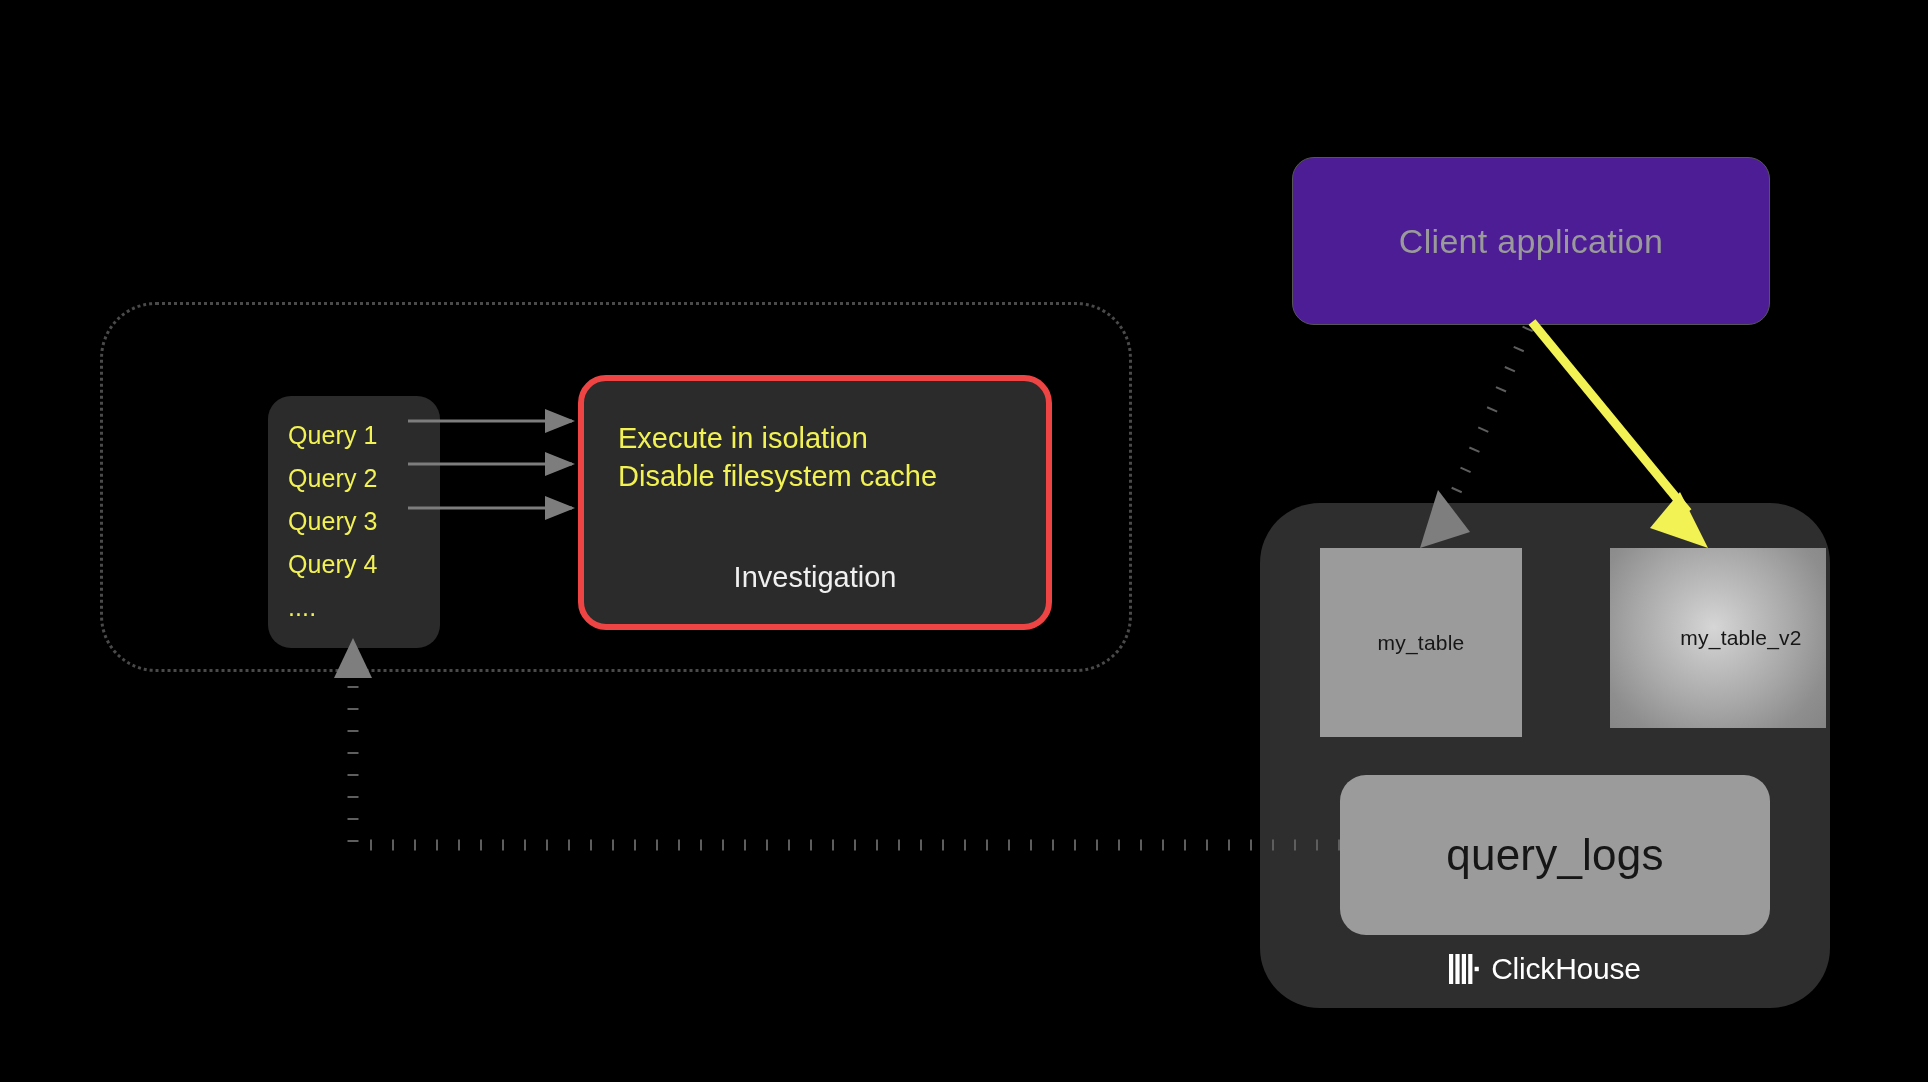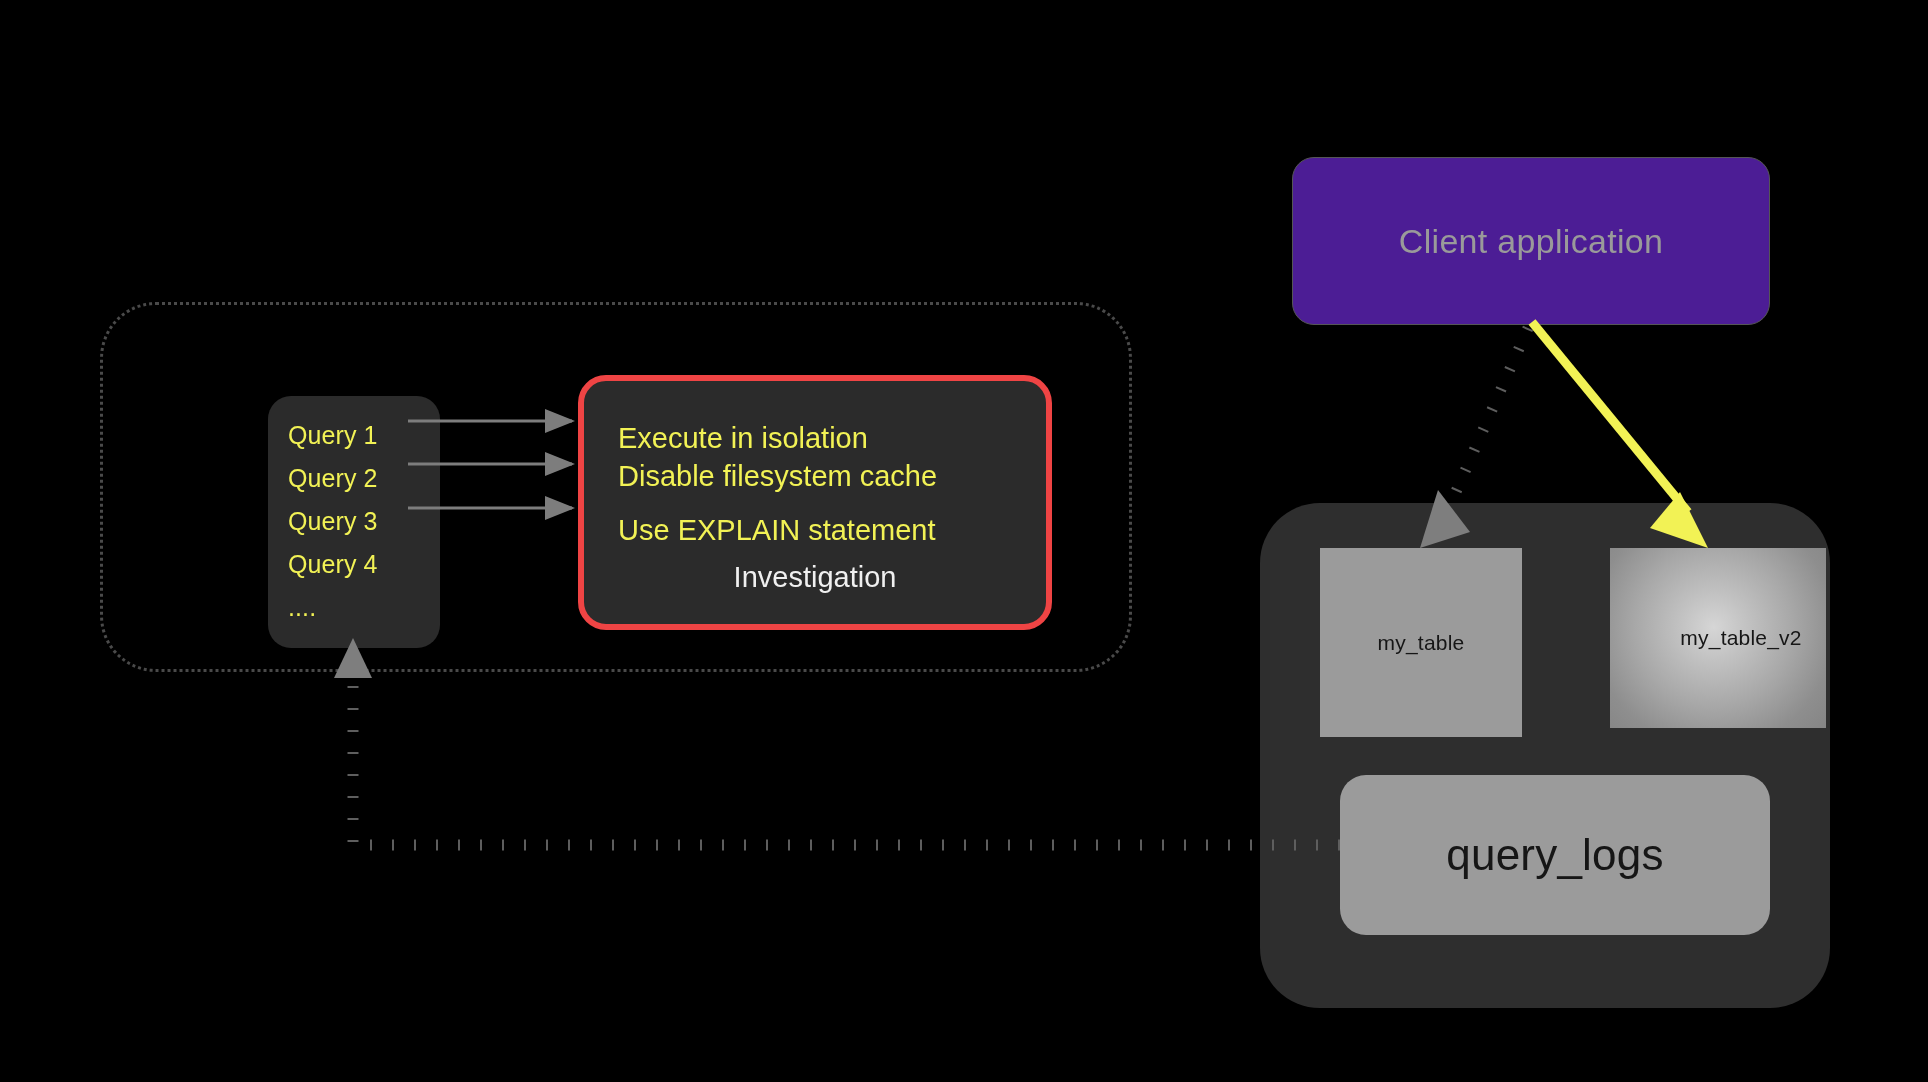--- a/index.html
+++ b/index.html
@@ -206,21 +206,20 @@
     <div class="query-item">Query 2</div>
     <div class="query-item">Query 3</div>
     <div class="query-item">Query 4</div>
     <div class="query-item">....</div>
   </div>
 
   <div class="investigation">
     <div class="inv-lines">
       <div class="inv-line">Execute in isolation</div>
       <div class="inv-line">Disable filesystem cache</div>
-      <div class="inv-line spaced">Use EXPLAIN statement</div>
     </div>
     <div class="inv-title">Investigation</div>
   </div>
 
   <div class="client-app">
     <span class="client-app-label">Client application</span>
   </div>
 
   <div class="ch-panel">
 
@@ -229,20 +228,30 @@
     </div>
 
     <div class="tbl" id="my-table-v2">
       <span class="tbl-label">my_table_v2</span>
     </div>
 
     <div class="query-logs">
       <span class="query-logs-label">query_logs</span>
     </div>
 
+    <div class="ch-logo">
+      <svg class="ch-mark" width="32" height="30" viewBox="0 0 32 30" aria-hidden="true">
+        <rect x="0" y="0" width="4.2" height="30" fill="#ffffff"></rect>
+        <rect x="6.4" y="0" width="4.2" height="30" fill="#ffffff"></rect>
+        <rect x="12.8" y="0" width="4.2" height="30" fill="#ffffff"></rect>
+        <rect x="19.2" y="0" width="4.2" height="30" fill="#ffffff"></rect>
+        <rect x="25.6" y="12.8" width="4.2" height="4.4" fill="#ffffff"></rect>
+      </svg>
+      <span class="ch-wordmark">ClickHouse</span>
+    </div>
   </div>
 
   <svg id="arrows" viewBox="0 0 1928 1082">
     <defs>
       <marker id="arrowGray" markerWidth="10" markerHeight="8" refX="9" refY="4" orient="auto" markerUnits="strokeWidth">
         <path d="M0,0 L10,4 L0,8 z" fill="#7d7d7d"></path>
       </marker>
       <marker id="arrowGrayBig" markerWidth="7" markerHeight="6" refX="6.2" refY="3" orient="auto" markerUnits="strokeWidth">
         <path d="M0,0 L7,3 L0,6 z" fill="#8a8a8a"></path>
       </marker>

